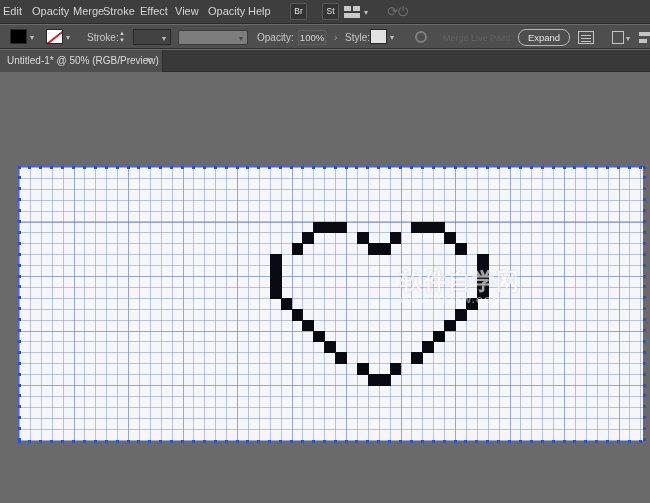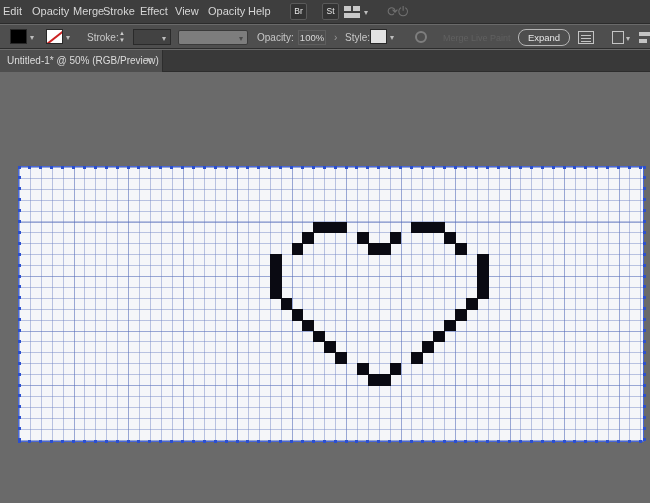--- a/index.html
+++ b/index.html
@@ -352,16 +352,18 @@
         <span class="heart-cell" style="left: 305.2px; top: 174.4px; width: 11.9px; height: 11.9px;"></span>
         <span class="heart-cell" style="left: 403.3px; top: 174.4px; width: 11.9px; height: 11.9px;"></span>
         <span class="heart-cell" style="left: 316.1px; top: 185.3px; width: 11.9px; height: 11.9px;"></span>
         <span class="heart-cell" style="left: 392.4px; top: 185.3px; width: 11.9px; height: 11.9px;"></span>
         <span class="heart-cell" style="left: 337.9px; top: 196.2px; width: 11.9px; height: 11.9px;"></span>
         <span class="heart-cell" style="left: 370.6px; top: 196.2px; width: 11.9px; height: 11.9px;"></span>
         <span class="heart-cell" style="left: 348.8px; top: 207.1px; width: 11.9px; height: 11.9px;"></span>
         <span class="heart-cell" style="left: 359.7px; top: 207.1px; width: 11.9px; height: 11.9px;"></span>
       </div>
     <div id="watermark">
+      <div id="wm1">软件自学网</div>
+      <div id="wm2">WWW.RJZXW.COM</div>
     </div>
   </div>
 
 </div>
 
 </body></html>

